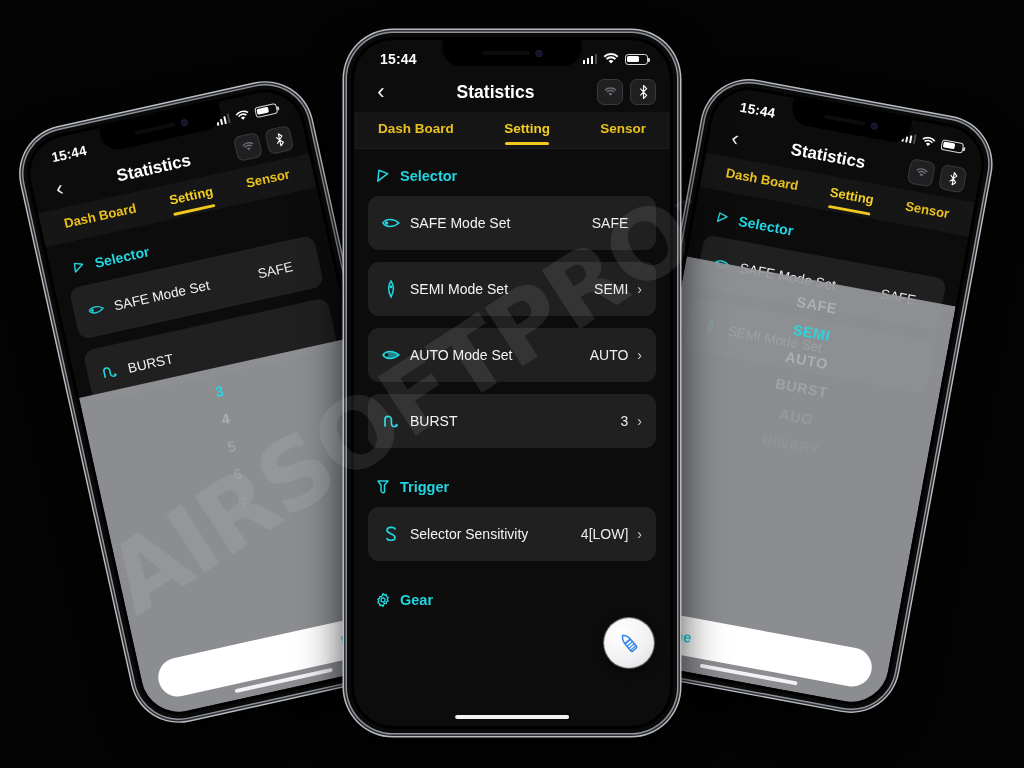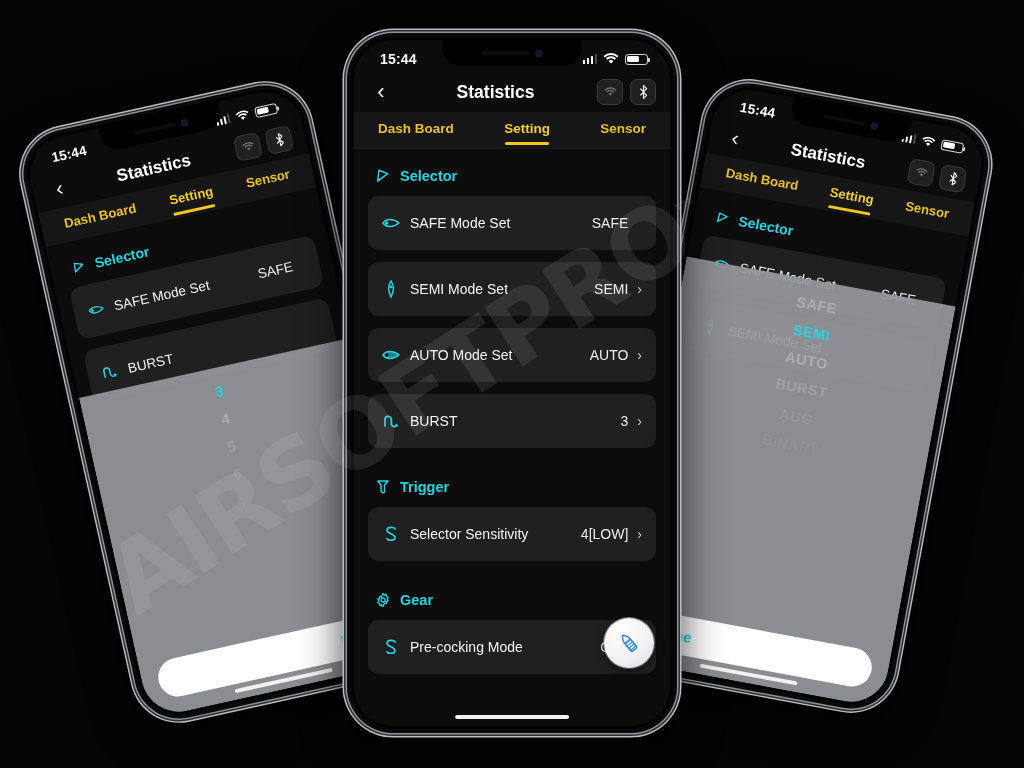--- a/index.html
+++ b/index.html
@@ -535,30 +535,20 @@
           <div class="sect-head">
             <span class="gi">
               <svg width="16" height="16" viewBox="0 0 16 16">
                   <path d="M8 1.5 l1.3 1.5 1.9 -.5 .2 2 1.8 .9 -1 1.7 1 1.7 -1.8 .9 -.2 2 -1.9 -.5 L8 14.5 6.7 13 4.8 13.5 4.6 11.5 2.8 10.6 3.8 8.9 2.8 7.2 4.6 6.3 4.8 4.3 6.7 4.8 Z" stroke="#21d6e0" stroke-width="1.3" fill="none" stroke-linejoin="round"></path>
                   <circle cx="8" cy="8" r="2" stroke="#21d6e0" stroke-width="1.3" fill="none"></circle>
                 </svg>
             </span>
             <span>Gear</span>
           </div>
 
-          <div class="row">
-            <span class="ri">
-              <svg width="16" height="18" viewBox="0 0 16 18">
-                  <path d="M12 4 C12 1.8, 4 1.5, 4 5.2 C4 8.8, 12 8.6, 12 12.4 C12 16.2, 4 15.8, 4 13.6" stroke="#21d6e0" stroke-width="1.7" fill="none" stroke-linecap="round"></path>
-                </svg>
-            </span>
-            <span class="rl">Pre-cocking Mode</span>
-            <span class="rv">OFF</span>
-            <span class="chev">›</span>
-          </div>
         </div>
 
         <div class="fab">
           <svg width="28" height="28" viewBox="0 0 28 28">
             <g transform="rotate(-40 14 14)">
               <path d="M14 4 C17 7, 17.6 10, 17.6 12 H10.4 C10.4 10, 11 7, 14 4 Z" stroke="#2f85e8" stroke-width="1.5" fill="none" stroke-linejoin="round"></path>
               <rect x="10.4" y="12" width="7.2" height="10.5" rx="1.2" stroke="#2f85e8" stroke-width="1.5" fill="none"></rect>
               <path d="M10.4 15.2 H17.6 M10.4 18 H17.6 M10.4 20.6 H17.6" stroke="#2f85e8" stroke-width="1.1"></path>
             </g>
           </svg>

